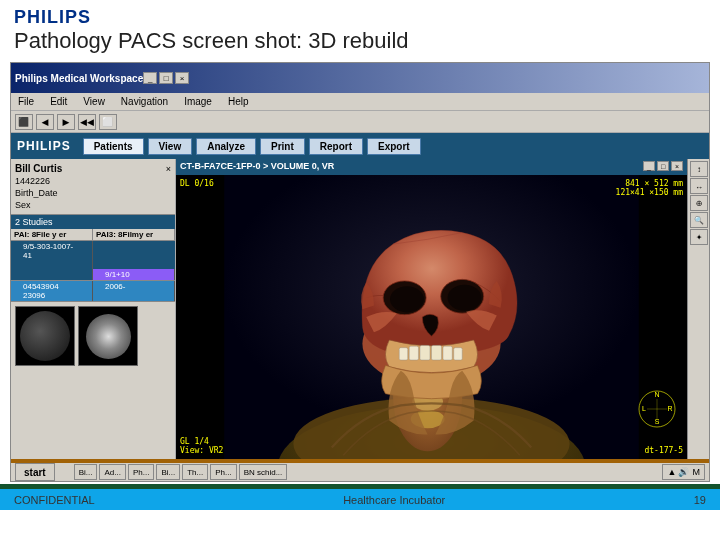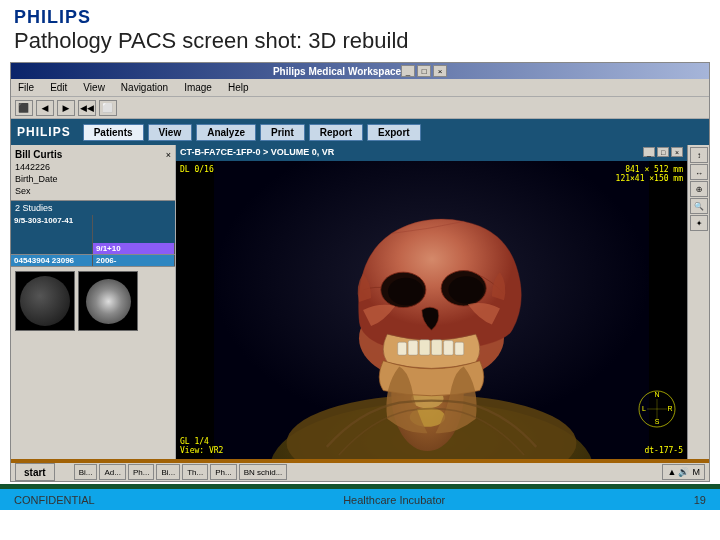--- a/index.html
+++ b/index.html
@@ -44,22 +44,22 @@
     }
 
     
     .window-titlebar {
       background: linear-gradient(to right, #0a246a, #a6b5d9);
       color: #fff;
       font-size: 10px;
       padding: 2px 4px;
       display: flex;
       align-items: center;
-      justify-content: center;
-      height: 16px;
+      justify-content: flex-start;
+      height: 30px;
     }
     .window-title-text {
       font-size: 10px;
       font-weight: bold;
     }
     .window-controls {
       display: flex;
       gap: 2px;
     }
     .win-btn {
@@ -218,25 +218,24 @@
       font-size: 8px;
       font-weight: bold;
     }
     .study-row {
       display: flex;
       border-bottom: 1px solid #888;
       background: #1a5276;
     }
     .study-cell {
       border-right: 1px solid #555;
-      padding: 1px 3px;
+      padding: 1px 12px;
       flex: 1;
       font-size: 8px;
       color: #fff;
-      font-weight: bold;
     }
     .study-cell.active-cell {
       background: #8b5cf6;
       margin-top: 28px;
     }
 
     
     .thumbnails-area {
       display: flex;
       gap: 3px;
@@ -511,20 +510,24 @@
         <div class="patient-detail">
           <span>1442226</span>
         </div>
         <div class="patient-detail">Birth_Date</div>
         <div class="patient-detail">Sex</div>
       </div>
 
       <div class="studies-panel">
         <div class="studies-header">
           <span>2 Studies</span>
+        </div>
+        <div class="studies-subheader">
+          <div class="study-col">PAI: 8File y er</div>
+          <div class="study-col">PAI3: 8Filmy er</div>
         </div>
         <div class="study-row">
           <div class="study-cell">9/5-303-1007-41</div>
           <div class="study-cell active-cell">9/1+10</div>
         </div>
         <div class="study-row" style="background:#2e86c1;">
           <div class="study-cell">04543904 23096</div>
           <div class="study-cell">2006-</div>
         </div>
 

